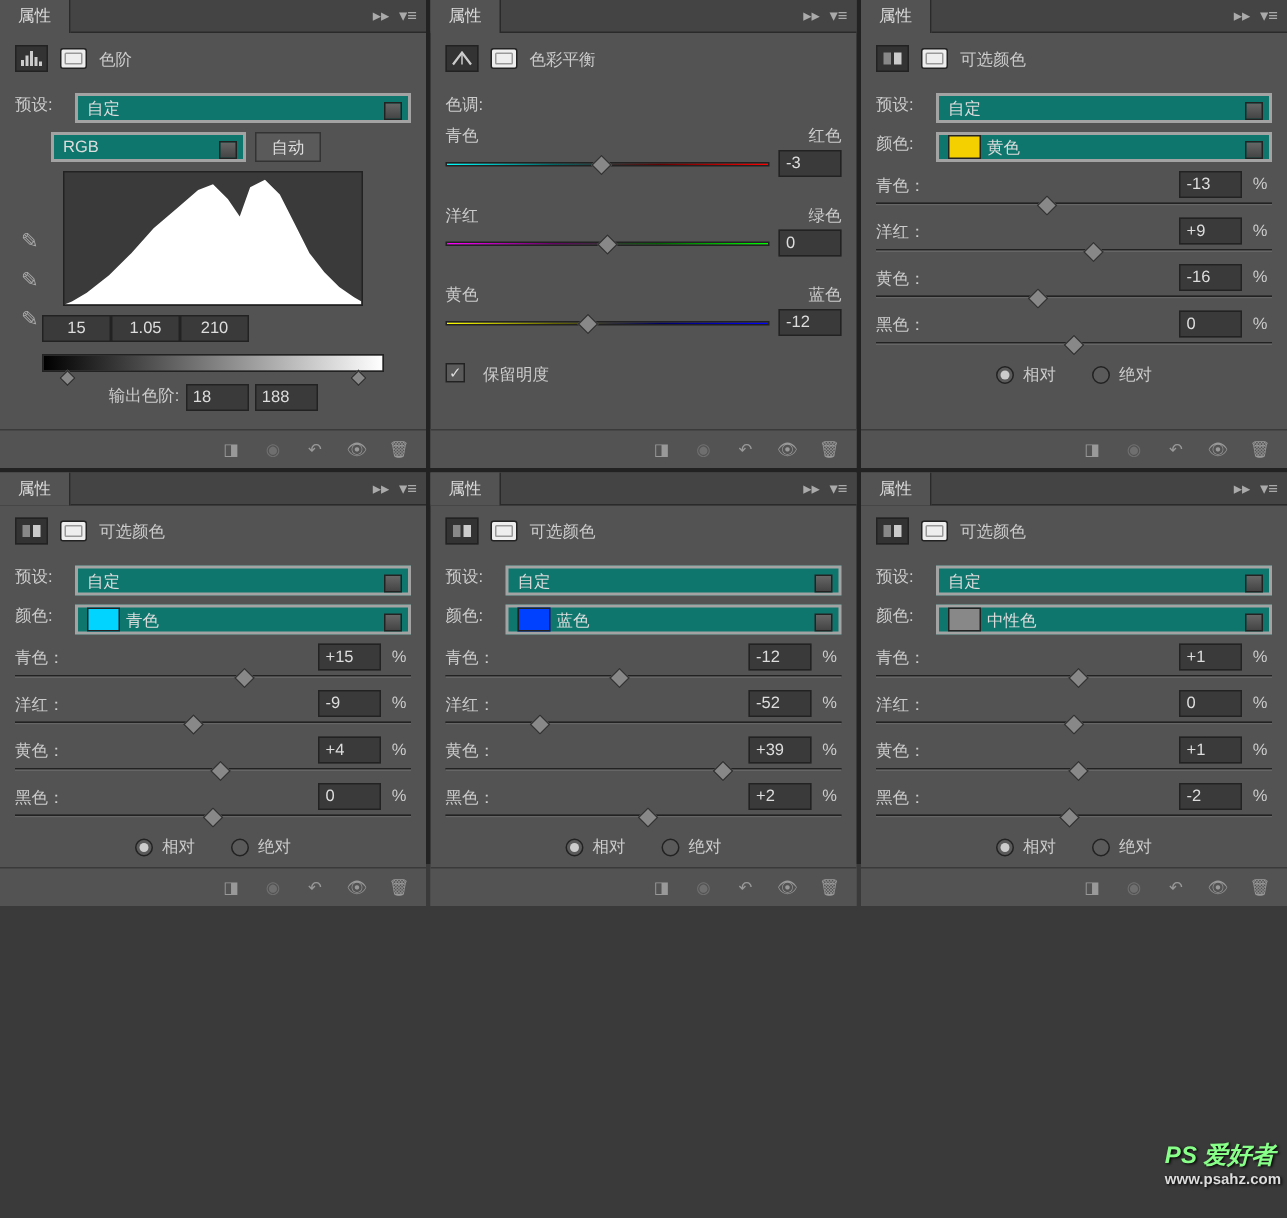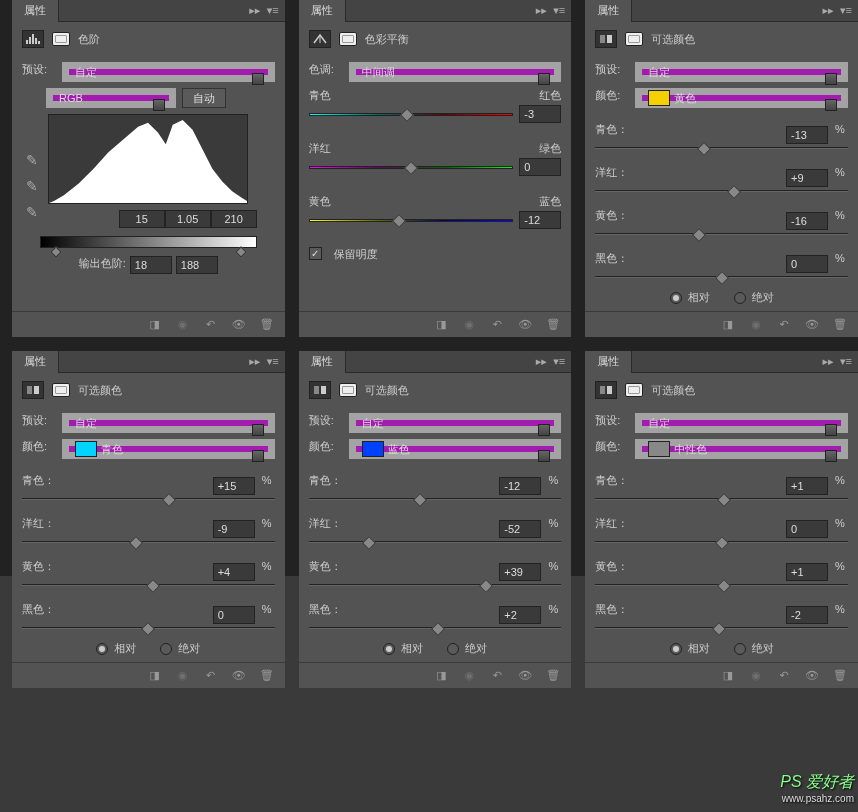--- a/index.html
+++ b/index.html
@@ -1,62 +1,62 @@
 <!DOCTYPE html>
 <html><head>
 <meta charset="utf-8">
 <style>
 * { margin:0; padding:0; box-sizing:border-box; font-family:"Microsoft YaHei",sans-serif; }
 body { background:#3a3a3a; width:858px; height:812px; overflow:hidden; }
-.grid { display:grid; grid-template-columns:repeat(3,1fr); grid-template-rows:repeat(2,1fr); gap:14px; width:858px; height:576px; background:#222;padding-left:12px; }
+.grid { display:grid; grid-template-columns:repeat(3,1fr); grid-template-rows:repeat(2,1fr); gap:3px; width:858px; height:576px; background:#222; }
 .panel { background:#535353; display:flex; flex-direction:column; font-size:11px; color:#ccc; }
 .panel-header { background:#444; display:flex; align-items:center; height:22px; border-bottom:1px solid #2a2a2a; }
 .tab { background:#535353; padding:4px 12px; border-right:1px solid #2a2a2a; color:#ddd; height:22px; display:flex; align-items:center; }
 .header-icons { margin-left:auto; display:flex; gap:6px; padding-right:6px; }
 .hicon { width:12px; height:12px; display:flex; align-items:center; justify-content:center; color:#aaa; cursor:pointer; }
 .title-row { display:flex; align-items:center; gap:8px; padding:8px 10px; }
 .adj-icon { width:22px; height:18px; background:#333; border:1px solid #222; display:flex; align-items:center; justify-content:center; }
 .mask-icon { width:18px; height:14px; background:#eee; border:1px solid #222; border-radius:2px; position:relative; }
 .mask-icon::after { content:''; position:absolute; inset:2px; border:1px solid #999; border-radius:1px; }
 .content { padding:6px 10px; flex:1; }
 .row { display:flex; align-items:flex-start; gap:6px; margin-bottom:6px; }
 .label { min-width:34px; color:#ccc; }
-.select { flex:1; background:#a21caf; border:7px solid #a3a3a3; height:20px; display:flex; align-items:center; padding:0 6px; color:#ddd; position:relative; }
+.select { flex:1; background:#0f766e; border:2px solid #a3a3a3; height:20px; display:flex; align-items:center; padding:0 6px; color:#ddd; position:relative; }
 .select::after { content:''; position:absolute; right:4px; top:4px; width:10px; height:10px; background:linear-gradient(#666,#444); border:1px solid #222; }
 .swatch { width:22px; height:16px; border:1px solid #222; margin-right:4px; }
 .btn { background:#5a5a5a; border:1px solid #333; height:20px; padding:0 10px; color:#ddd; display:flex; align-items:center; cursor:pointer; }
 .numbox { width:42px; height:18px; background:#3a3a3a; border:1px solid #222; color:#ddd; padding:0 4px; text-align:left; display:flex; align-items:center; font-size:11px; }
 .slider-row { margin:4px 0 18px; }
 .slider-labels { display:flex; justify-content:space-between; font-size:11px; margin-bottom:2px; }
 .slider-track { height:3px; background:#3a3a3a; border:1px solid #222; position:relative; }
 .slider-handle { position:absolute; top:-4px; width:10px; height:10px; background:#888; border:1px solid #333; transform:translateX(-50%) rotate(45deg); }
 .gradient { height:3px; }
 .sc-row { display:flex; align-items:center; margin:2px 0; }
 .sc-row .label { flex:0 0 48px; }
-.sc-row .numbox { margin-left:auto;margin-top:12px; }
+.sc-row .numbox { margin-left:auto; }
 .sc-row .pct { width:16px; text-align:center; margin-left:4px; }
 .sc-slider { height:2px; background:#3a3a3a; border-top:1px solid #222; border-bottom:1px solid #666; margin:3px 0 8px 0; position:relative; }
 .radio-row { display:flex; justify-content:center; gap:24px; margin-top:12px; }
 .radio { display:flex; align-items:center; gap:6px; cursor:pointer; }
 .radio-dot { width:12px; height:12px; border:1px solid #222; border-radius:50%; background:#5a5a5a; display:flex; align-items:center; justify-content:center; }
 .radio-dot.on::after { content:''; width:6px; height:6px; border-radius:50%; background:#ccc; }
 .checkbox { width:13px; height:13px; border:1px solid #222; background:#5a5a5a; display:inline-flex; align-items:center; justify-content:center; margin-right:6px; }
 .checkbox.on::after { content:'✓'; font-size:10px; color:#ddd; }
 .footer { height:26px; background:#535353; border-top:1px solid #3a3a3a; display:flex; align-items:center; justify-content:flex-end; gap:12px; padding:0 10px; }
 .ficon { width:16px; height:16px; display:flex; align-items:center; justify-content:center; color:#999; cursor:pointer; }
 .ficon.disabled { opacity:0.4; }
 .histogram { width:200px; height:90px; background:#3a3a3a; border:1px solid #222; margin:6px auto; position:relative; overflow:hidden; }
 .histogram svg { width:100%; height:100%; }
-.levels-row { display:flex; justify-content:flex-end; padding:0 18px; margin-top:4px; }
+.levels-row { display:flex; justify-content:flex-start; padding:0 18px; margin-top:4px; }
 .levels-row .numbox { width:46px; text-align:center; justify-content:center; }
 .output-gradient { height:12px; background:linear-gradient(to right,#000,#fff); border:1px solid #222; margin:8px 18px; position:relative; }
 .out-handle { position:absolute; width:8px; height:8px; background:#888; border:1px solid #333; bottom:-9px; transform:translateX(-50%) rotate(45deg); }
 .eyedroppers { position:absolute; left:14px; top:96px; display:flex; flex-direction:column; gap:8px; }
 .eyedrop { width:18px; height:18px; color:#aaa; cursor:pointer; font-size:14px; }
-.watermark { position:absolute; right:4px; bottom:8px; font-size:16px; color:#8f8; text-shadow:1px 1px 2px #000; font-style:italic; font-weight:normal; }
+.watermark { position:absolute; right:4px; bottom:20px; font-size:16px; color:#8f8; text-shadow:1px 1px 2px #000; font-style:italic; font-weight:bold; }
 .watermark .url { font-size:10px; color:#ddd; display:block; text-align:right; font-style:normal; }
 </style>
 </head>
 <body>
 
 <div class="grid">
 
 <div class="panel">
   <div class="panel-header">
     <div class="tab">属性</div>
@@ -139,23 +139,20 @@
             <path d="M2,10 L8,2 L14,10" stroke="#ccc" fill="none" stroke-width="1.5"></path>
             <line x1="8" y1="2" x2="8" y2="10" stroke="#ccc"></line>
           </svg>
         </span>
     <span class="mask-icon"></span>
     <span>色彩平衡</span>
   </div>
   <div class="content">
     <div class="row">
       <span class="label">色调:</span>
-      <div class="select">
-            <span>中间调</span>
-          </div>
     </div>
     <div class="slider-row">
       <div class="slider-labels cb-slider">
             <span>青色</span>
             <span>红色</span>
           </div>
       <div style="display:flex;gap:6px;align-items:center">
             <div class="slider-track gradient" style="flex:1;background:linear-gradient(to right,#0ff,#006666,#660000,#f00)">
               <div class="slider-handle" style="left:48%"></div>
             </div>

